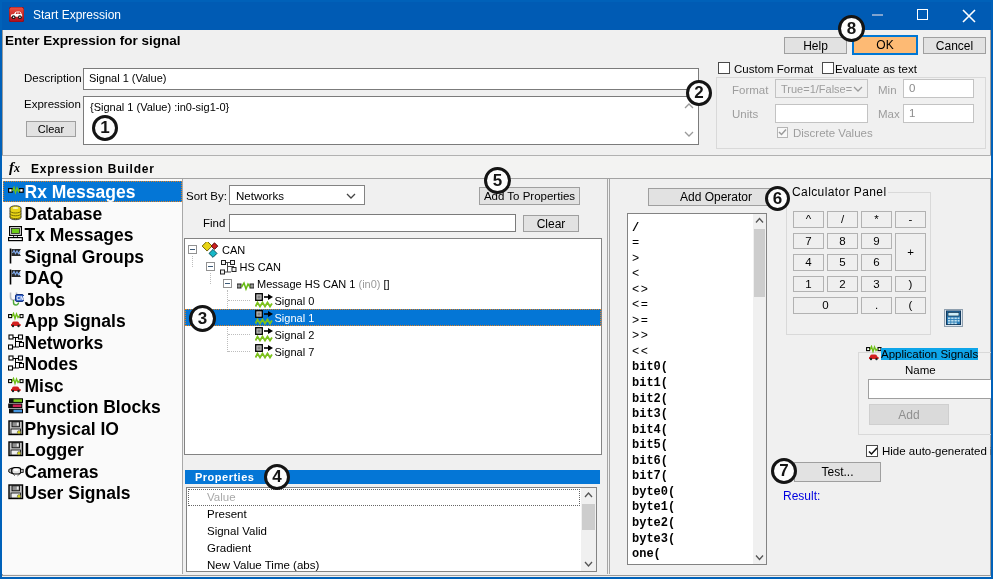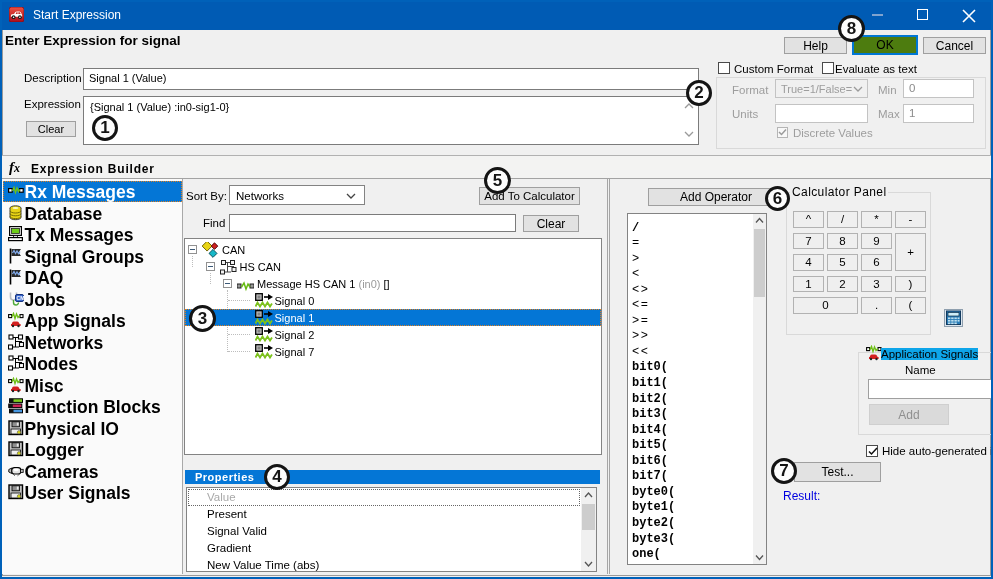--- a/index.html
+++ b/index.html
@@ -60,21 +60,21 @@
 <div class="input" style="left:83px;top:96px;width:616px;height:49px;padding:4px 0 0 6px;">{Signal 1 (Value) :in0-sig1-0}</div>
 <div class="abs" style="left:683px;top:100px;width:12px;height:40px;">
   <svg width="12" height="40">
       <path d="M2 8 L6 4 L10 8" stroke="#9a9a9a" stroke-width="1.3" fill="none"></path>
       <path d="M2 32 L6 36 L10 32" stroke="#9a9a9a" stroke-width="1.3" fill="none"></path>
     </svg>
 </div>
 <div class="btn" style="left:26px;top:121px;width:50px;height:16px;font-size:11px;">Clear</div>
 
 <div class="btn" style="left:784px;top:37px;width:63px;height:17px;">Help</div>
-<div class="abs" style="left:852px;top:35px;width:66px;height:20px;border:2px solid #0077d4;background:#4d7c0f;display:flex;align-items:center;justify-content:center;font:12px 'Liberation Sans',sans-serif;">OK</div>
+<div class="abs" style="left:852px;top:35px;width:66px;height:20px;border:2px solid #0077d4;background:#fdba74;display:flex;align-items:center;justify-content:center;font:12px 'Liberation Sans',sans-serif;">OK</div>
 <div class="btn" style="left:923px;top:37px;width:63px;height:17px;">Cancel</div>
 
 <div class="cb" style="left:718px;top:62px;"></div>
 <div class="lbl" style="left:734px;top:63px;font-size:11.5px;">Custom Format</div>
 <div class="cb" style="left:822px;top:62px;"></div>
 <div class="lbl" style="left:835px;top:63px;font-size:11.5px;">Evaluate as text</div>
 <div class="abs" style="left:716px;top:77px;width:270px;height:72px;border:1px solid #d9d9d9;"></div>
 <div class="glbl" style="left:732px;top:84px;">Format</div>
 <div class="abs" style="left:775px;top:79px;width:93px;height:19px;background:#f0f0f0;border:1px solid #c3c3c3;">
   <div class="glbl" style="left:5px;top:3px;color:#9d9d9d;font-size:11px;">True=1/False= </div>
@@ -258,21 +258,21 @@
     </div>
   </div>
 
 <div class="lbl" style="left:186px;top:190px;">Sort By:</div>
 <div class="abs" style="left:229px;top:185px;width:136px;height:20px;background:#fff;border:1px solid #838383;">
   <div class="lbl" style="left:6px;top:4px;">Networks</div>
   <svg class="abs" style="right:8px;top:7px;" width="10" height="7">
       <path d="M1 1 L5 5 L9 1" stroke="#444" stroke-width="1.3" fill="none"></path>
     </svg>
 </div>
-<div class="btn" style="left:479px;top:187px;width:101px;height:18px;font-size:11.5px;white-space:nowrap;">Add To Calculator</div>
+<div class="btn" style="left:479px;top:187px;width:101px;height:18px;font-size:11.5px;white-space:nowrap;">Add To Properties</div>
 <div class="lbl" style="left:203px;top:217px;">Find</div>
 <div class="input" style="left:229px;top:214px;width:287px;height:18px;"></div>
 <div class="btn" style="left:523px;top:215px;width:56px;height:17px;">Clear</div>
 
 <div class="abs" style="left:184px;top:238px;width:418px;height:217px;background:#fff;border:1px solid #838383;"></div>
 <div class="abs" style="left:192px;top:256px;width:1px;height:11px;border-left:1px dotted #bdbdbd;"></div>
 <div class="abs" style="left:210px;top:273px;width:1px;height:11px;border-left:1px dotted #bdbdbd;"></div>
 <div class="abs" style="left:227px;top:290px;width:1px;height:62px;border-left:1px dotted #bdbdbd;"></div>
 <div class="abs" style="left:228px;top:300px;width:22px;height:1px;border-top:1px dotted #bdbdbd;"></div>
 <div class="abs" style="left:228px;top:317px;width:22px;height:1px;border-top:1px dotted #bdbdbd;"></div>

